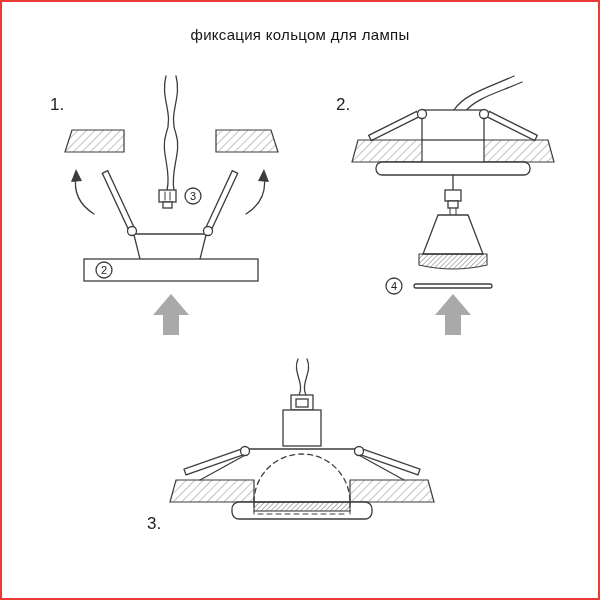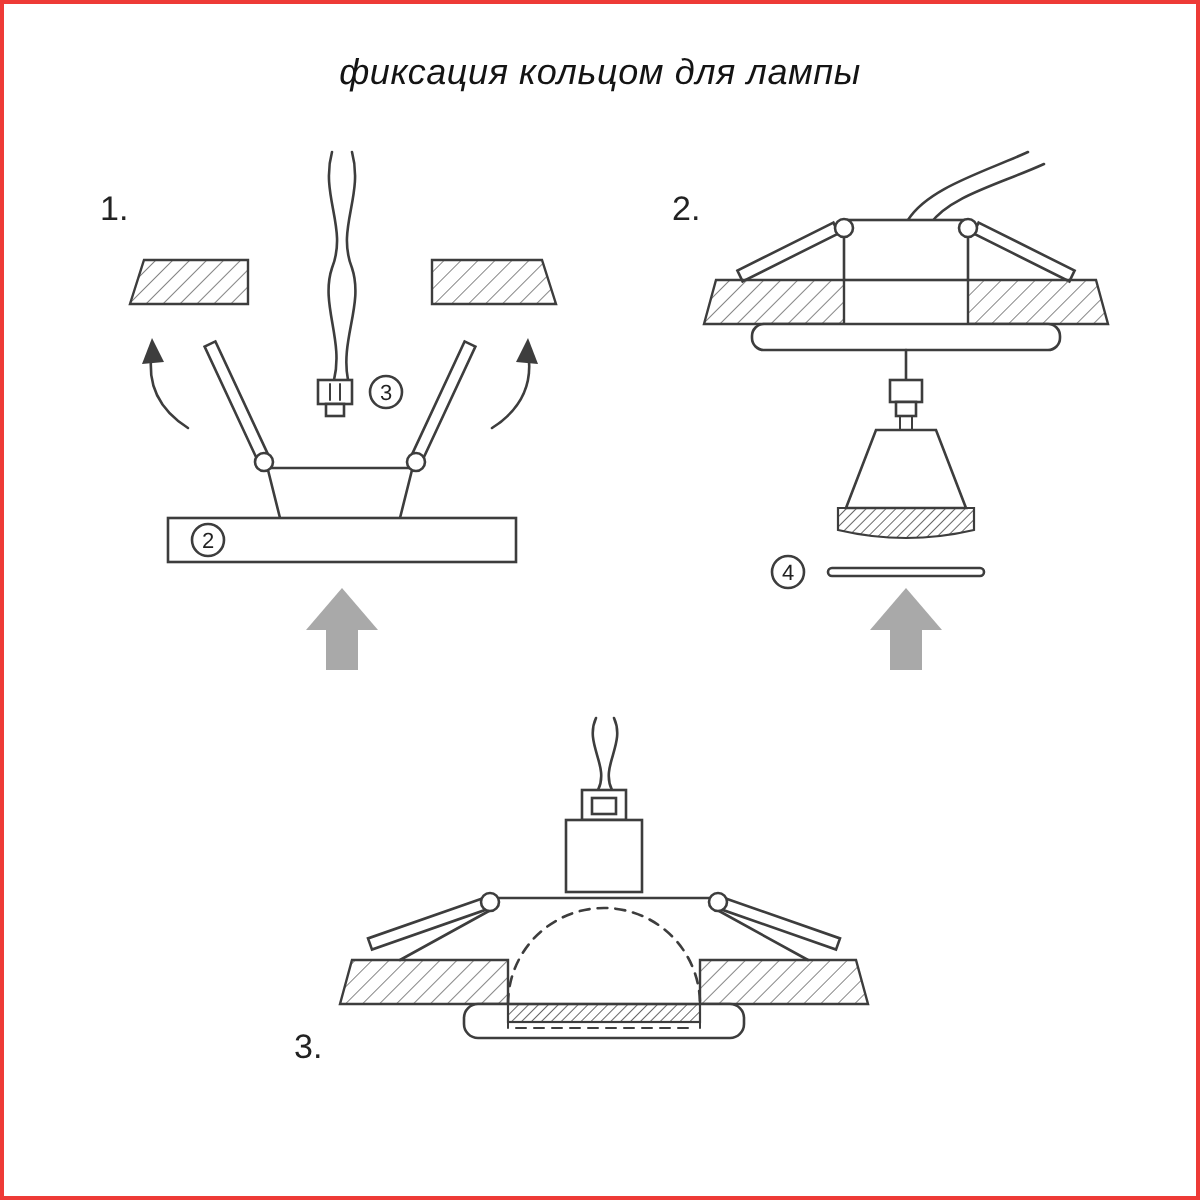--- a/index.html
+++ b/index.html
@@ -9,24 +9,23 @@
     box-sizing:border-box;
     border:2px solid #ee3a36;
     background:#ffffff;
     overflow:hidden;
     font-family:"Liberation Sans", sans-serif;
   }
   .title{
     position:absolute;top:24px;left:0;right:0;
     margin:0;
     text-align:center;
-    font-size:18px;font-weight:400;color:#141414;
+    font-size:15px;font-weight:400;color:#141414;
     letter-spacing:.3px;
     font-family:"Liberation Sans", sans-serif;
-    font-style:italic;
   }
   svg.diagram{position:absolute;top:0;left:0;width:600px;height:600px;}
   
   .ln{stroke:#3d3d3d;fill:none;stroke-width:1.3;stroke-linecap:round;}
   .thin{stroke-width:1;}
   .white{fill:#ffffff;stroke:#3d3d3d;stroke-width:1.3;}
   .hatched{fill:url(#hatch);stroke:#3d3d3d;stroke-width:1.2;}
   .dense{fill:url(#hatchDense);stroke:#3d3d3d;stroke-width:1.1;}
   .dash{stroke-dasharray:5 4;}
   .gray{fill:#a9a9a9;stroke:none;}

